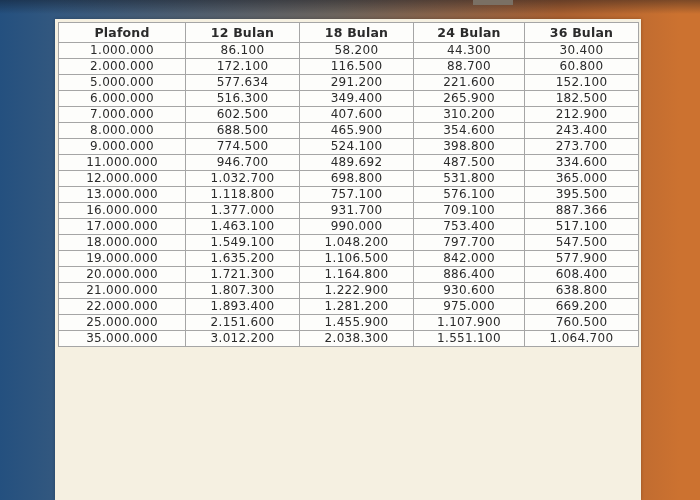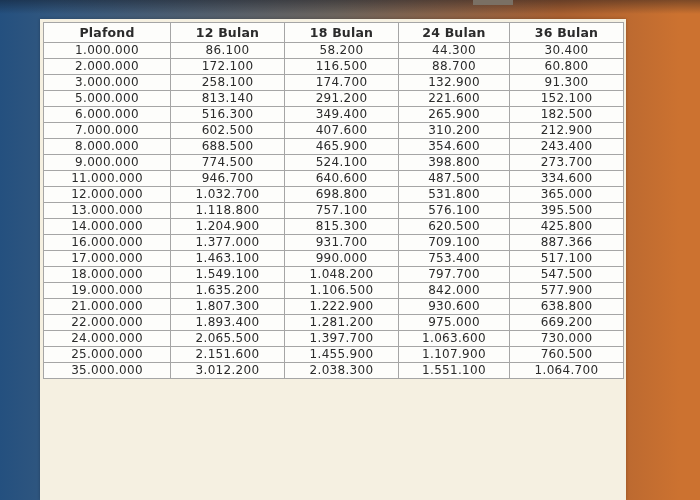--- a/index.html
+++ b/index.html
@@ -43,21 +43,21 @@
     pointer-events: none;
   }
   .top-notch {
     position: absolute;
     left: 473px; top: 0;
     width: 40px; height: 5px;
     background: var(--notch);
   }
   .card {
     position: absolute;
-    left: 40px; top: 19px;
+    left: 55px; top: 19px;
     width: 586px; height: 481px;
     background: var(--card-bg);
     padding: 3px;
     overflow: hidden;
     box-shadow: 0 0 3px rgba(0,0,0,0.25);
   }
   table {
     width: 580px;
     table-layout: fixed;
     border-collapse: collapse;
@@ -124,29 +124,22 @@
             <td>30.400</td>
           </tr>
           <tr>
             <td>2.000.000</td>
             <td>172.100</td>
             <td>116.500</td>
             <td>88.700</td>
             <td>60.800</td>
           </tr>
           <tr>
-            <td>3.000.000</td>
-            <td>258.100</td>
-            <td>174.700</td>
-            <td>132.900</td>
-            <td>91.300</td>
-          </tr>
-          <tr>
             <td>5.000.000</td>
-            <td>813.140</td>
+            <td>577.634</td>
             <td>291.200</td>
             <td>221.600</td>
             <td>152.100</td>
           </tr>
           <tr>
             <td>6.000.000</td>
             <td>516.300</td>
             <td>349.400</td>
             <td>265.900</td>
             <td>182.500</td>
@@ -168,46 +161,39 @@
           <tr>
             <td>9.000.000</td>
             <td>774.500</td>
             <td>524.100</td>
             <td>398.800</td>
             <td>273.700</td>
           </tr>
           <tr>
             <td>11.000.000</td>
             <td>946.700</td>
-            <td>640.600</td>
+            <td>489.692</td>
             <td>487.500</td>
             <td>334.600</td>
           </tr>
           <tr>
             <td>12.000.000</td>
             <td>1.032.700</td>
             <td>698.800</td>
             <td>531.800</td>
             <td>365.000</td>
           </tr>
           <tr>
             <td>13.000.000</td>
             <td>1.118.800</td>
             <td>757.100</td>
             <td>576.100</td>
             <td>395.500</td>
           </tr>
           <tr>
-            <td>14.000.000</td>
-            <td>1.204.900</td>
-            <td>815.300</td>
-            <td>620.500</td>
-            <td>425.800</td>
-          </tr>
-          <tr>
             <td>16.000.000</td>
             <td>1.377.000</td>
             <td>931.700</td>
             <td>709.100</td>
             <td>887.366</td>
           </tr>
           <tr>
             <td>17.000.000</td>
             <td>1.463.100</td>
             <td>990.000</td>
@@ -222,39 +208,39 @@
             <td>547.500</td>
           </tr>
           <tr>
             <td>19.000.000</td>
             <td>1.635.200</td>
             <td>1.106.500</td>
             <td>842.000</td>
             <td>577.900</td>
           </tr>
           <tr>
+            <td>20.000.000</td>
+            <td>1.721.300</td>
+            <td>1.164.800</td>
+            <td>886.400</td>
+            <td>608.400</td>
+          </tr>
+          <tr>
             <td>21.000.000</td>
             <td>1.807.300</td>
             <td>1.222.900</td>
             <td>930.600</td>
             <td>638.800</td>
           </tr>
           <tr>
             <td>22.000.000</td>
             <td>1.893.400</td>
             <td>1.281.200</td>
             <td>975.000</td>
             <td>669.200</td>
-          </tr>
-          <tr>
-            <td>24.000.000</td>
-            <td>2.065.500</td>
-            <td>1.397.700</td>
-            <td>1.063.600</td>
-            <td>730.000</td>
           </tr>
           <tr>
             <td>25.000.000</td>
             <td>2.151.600</td>
             <td>1.455.900</td>
             <td>1.107.900</td>
             <td>760.500</td>
           </tr>
           <tr>
             <td>35.000.000</td>

